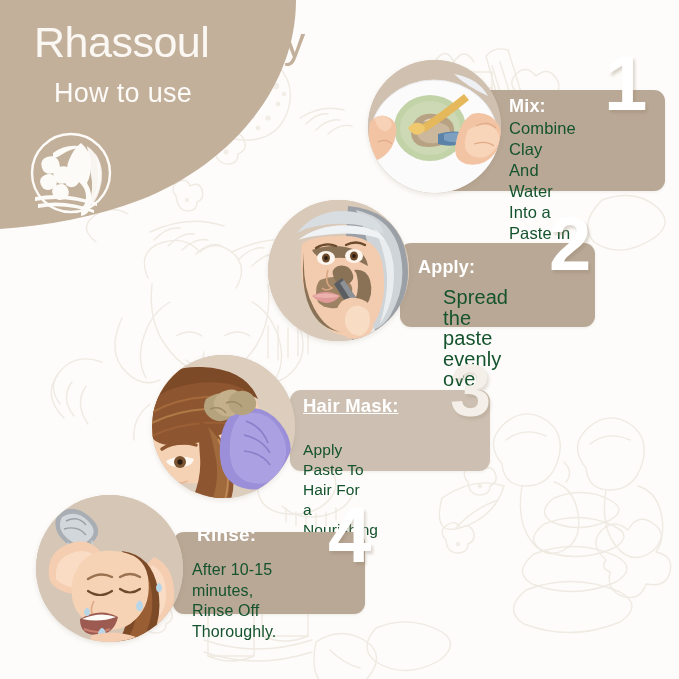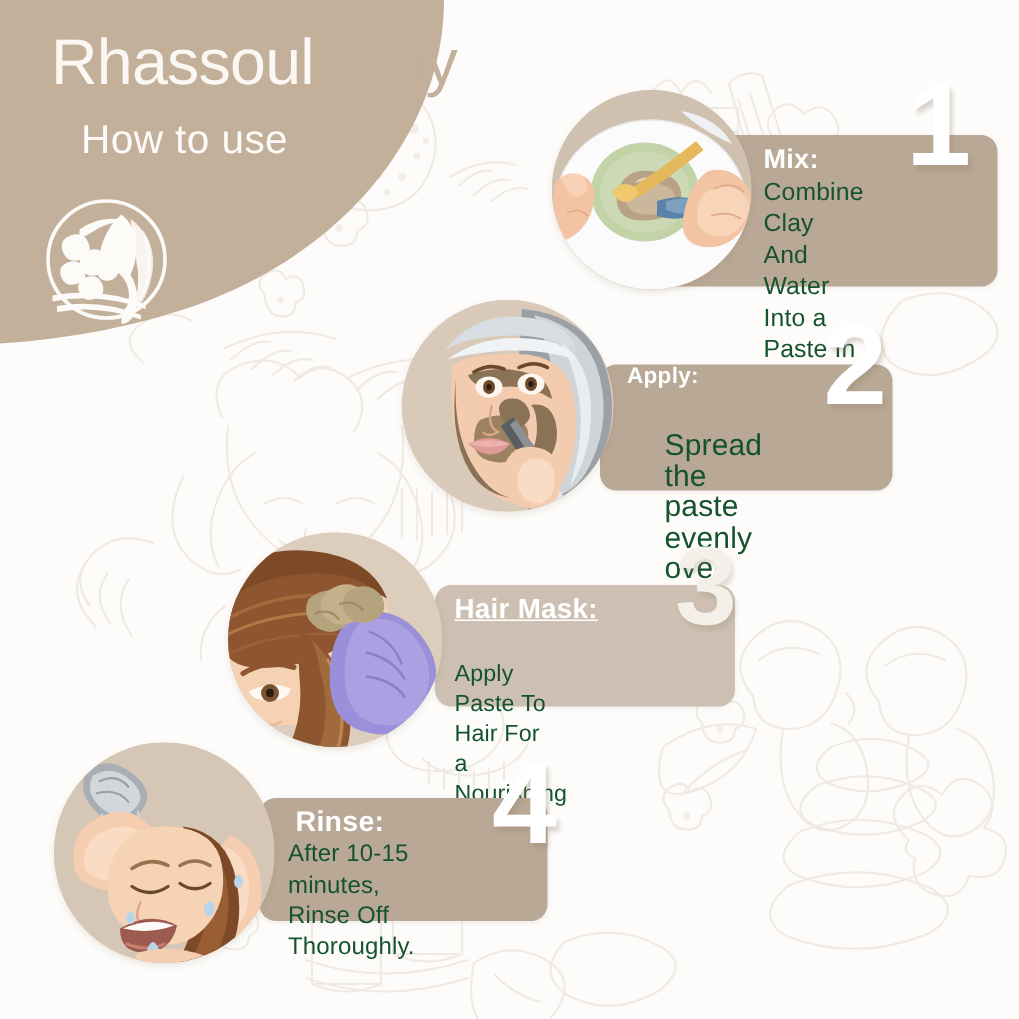--- a/index.html
+++ b/index.html
@@ -341,21 +341,21 @@
         <path d="M86 14 q24 4 34 22 q-22 -10 -34 -22 z" fill="#eef0f3"></path>
       </svg>
     </div>
   </div>
 
   <div class="step">
     <div class="step-panel" style="left:400px; top:243px; width:195px; height:84px; background:#b9a895;"></div>
 
     <div class="step-num" style="left:549px; top:206px; font-size:76px;">2</div>
 
-    <div class="step-title" style="left:418px; top:242px; font-size:15px;">Apply:</div>
+    <div class="step-title" style="left:418px; top:257px; font-size:18px;">Apply:</div>
 
     <div class="step-body" style="left:443px; top:271px; font-size:20px; line-height:20.5px;margin-top:16px;">Spread the paste
 evenly over your face.</div>
 
     <div class="step-circle" style="left:268px; top:200px; width:141px; height:141px;">
       <svg viewBox="0 0 141 141" width="141" height="141" xmlns="http://www.w3.org/2000/svg">
         <rect width="141" height="141" fill="#d9c9b9"></rect>
 
         <path d="M80 6 q44 4 56 40 q12 40 -12 74 q-16 22 -40 20 l-8 -70 z" fill="#9aa0a6"></path>
         <path d="M88 10 q36 8 44 42 q8 34 -10 64 q-12 18 -30 14 q18 -30 12 -66 q-6 -34 -16 -54 z" fill="#cfd4d8"></path>
@@ -440,21 +440,21 @@
         <path d="M6 126 q16 6 30 0" fill="none" stroke="#e8b894" stroke-width="1.6"></path>
       </svg>
     </div>
   </div>
 
   <div class="step">
     <div class="step-panel" style="left:173px; top:532px; width:192px; height:82px; background:#b9a895;"></div>
 
     <div class="step-num" style="left:328px; top:496px; font-size:78px;">4</div>
 
-    <div class="step-title" style="left:197px; top:538px; font-size:19px;">Rinse:</div>
+    <div class="step-title" style="left:197px; top:524px; font-size:19px;">Rinse:</div>
 
     <div class="step-body" style="left:192px; top:560px; font-size:16px; line-height:20.5px;">After 10-15 minutes,
 Rinse Off Thoroughly.</div>
 
     <div class="step-circle" style="left:36px; top:495px; width:147px; height:147px;">
       <svg viewBox="0 0 147 147" width="147" height="147" xmlns="http://www.w3.org/2000/svg">
         <rect width="147" height="147" fill="#d6c6b6"></rect>
 
         <path d="M22 18 q16 -10 32 4 q14 12 4 24 q-12 14 -28 2 q-16 -14 -8 -30 z" fill="#a8aeb4"></path>
         <path d="M26 22 q14 -8 26 4 q10 10 2 18 q-10 10 -22 0 q-12 -10 -6 -22 z" fill="#d2d7db"></path>

